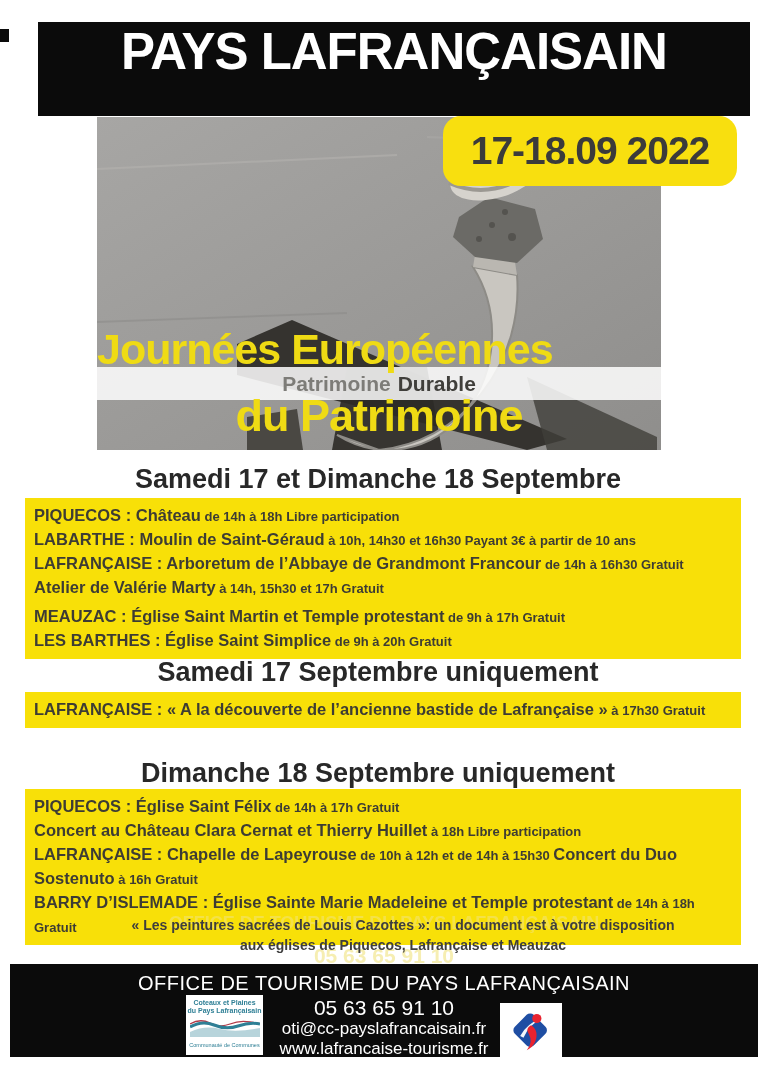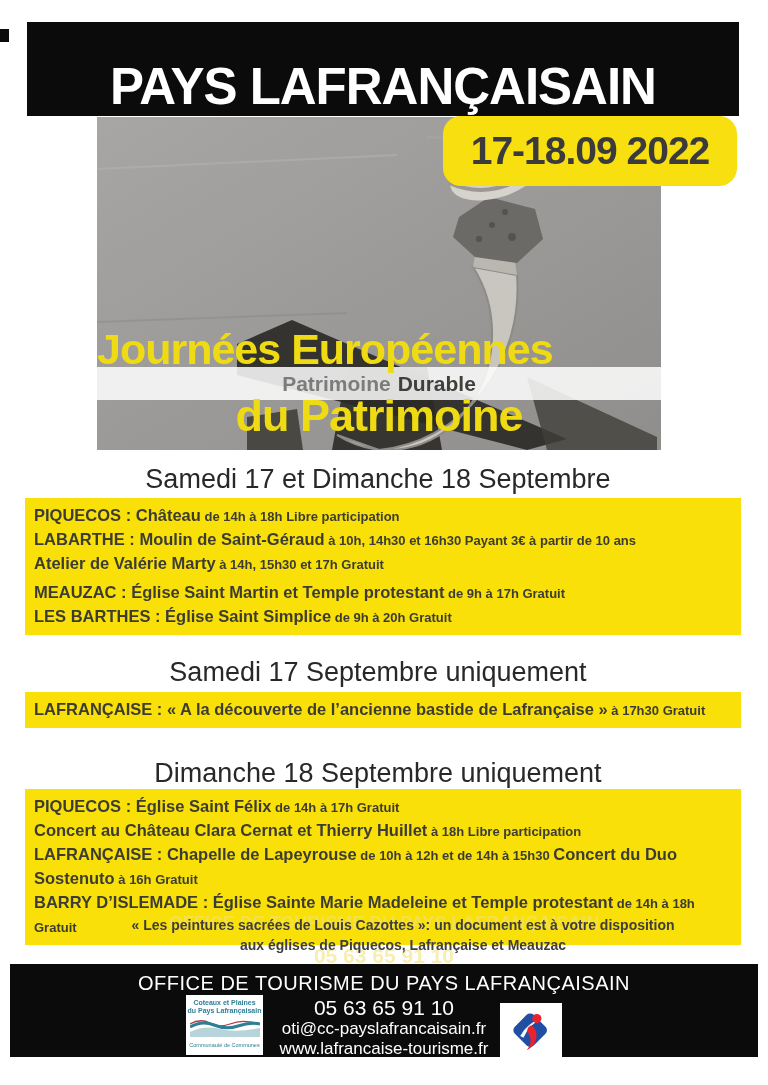--- a/index.html
+++ b/index.html
@@ -1,22 +1,22 @@
 <!DOCTYPE html>
 <html><head>
 <meta charset="utf-8">
 <style>
   html,body{margin:0;padding:0;background:#ffffff;}
   .page{position:relative;width:768px;height:1085px;background:#ffffff;overflow:hidden;
         font-family:"Liberation Sans", sans-serif;}
   .abs{position:absolute;}
 
   
-  .banner-top{left:27px;top:22px;width:712px;height:94px;background:#0b0b0b;
-              display:flex;align-items:flex-end;justify-content:center;}
+  .banner-top{left:38px;top:22px;width:712px;height:94px;background:#0b0b0b;
+              display:flex;align-items:flex-start;justify-content:center;}
   .banner-top span{color:#ffffff;font-size:51px;font-weight:bold;letter-spacing:-1px;white-space:nowrap;}
   .corner-sliver{left:0;top:29px;width:9px;height:13px;background:#0b0b0b;}
 
   
   .date-badge{left:443px;top:116px;width:294px;height:70px;background:#f8df0f;z-index:5;
               display:flex;align-items:center;justify-content:center;border-radius:18px;}
   .date-badge span{color:#3b3b3b;font-size:39px;font-weight:bold;letter-spacing:-1px;white-space:nowrap;}
 
   
   .hero{left:97px;top:117px;width:564px;height:333px;background:#9b9a98;overflow:hidden;}
@@ -24,21 +24,21 @@
   .hero-band{left:97px;top:367px;width:564px;height:33px;background:rgba(255,255,255,0.85);z-index:2;
              display:flex;align-items:center;justify-content:center;}
   .hero-band .w1{color:#7d7c78;font-size:21px;font-weight:bold;margin-right:7px;}
   .hero-band .w2{color:#403f3b;font-size:21px;font-weight:bold;}
   .hero-t1{left:97px;top:328px;width:564px;z-index:3;
            color:#efdb14;font-size:43px;font-weight:bold;letter-spacing:-1px;line-height:1;}
   .hero-t2{left:97px;top:393px;width:564px;text-align:center;z-index:3;
            color:#efdb14;font-size:45px;font-weight:bold;letter-spacing:-1px;line-height:1;}
 
   
-  .sec-h{left:0;width:756px;text-align:center;color:#282828;font-size:27px;font-weight:normal;line-height:32px;}
+  .sec-h{left:0;width:756px;text-align:center;color:#282828;font-size:27px;font-weight:bold;line-height:32px;}
   .h1{top:463px;} .h2{top:656px;} .h3{top:757px;}
 
   
   .block{left:25px;width:699px;background:#f8e008;padding:6px 8px 6px 9px;}
   .b1{top:498px;} .b2{top:692px;} .b3{top:789px;}
   .ev{margin:0;line-height:23px;color:#3d3c34;}
   .ev.gap{margin-top:5px;}
   .ev .lg{font-size:16.5px;font-weight:bold;}
   .ev .sm{font-size:13px;font-weight:bold;}
 
@@ -119,20 +119,21 @@
   <div class="abs hero-band">
     <span class="w1">Patrimoine</span>
     <span class="w2">Durable</span>
   </div>
   <div class="abs hero-t2">du Patrimoine</div>
 
   <div class="abs sec-h h1">Samedi 17 et Dimanche 18 Septembre</div>
   <div class="abs block b1">
     <p class="ev"><span class="lg">PIQUECOS : Château</span><span class="sm"> de 14h à 18h Libre participation</span></p>
     <p class="ev"><span class="lg">LABARTHE : Moulin de Saint-Géraud</span><span class="sm"> à 10h, 14h30 et 16h30 Payant 3€ à partir de 10 ans</span></p>
+    <p class="ev"><span class="lg">LAFRANÇAISE : Arboretum de l’Abbaye de Grandmont Francour</span><span class="sm"> de 14h à 16h30 Gratuit</span></p>
     <p class="ev"><span class="lg">Atelier de Valérie Marty</span><span class="sm"> à 14h, 15h30 et 17h Gratuit</span></p>
     <p class="ev gap"><span class="lg">MEAUZAC : Église Saint Martin et Temple protestant</span><span class="sm"> de 9h à 17h Gratuit</span></p>
     <p class="ev"><span class="lg">LES BARTHES : Église Saint Simplice</span><span class="sm"> de 9h à 20h Gratuit</span></p>
   </div>
 
   <div class="abs sec-h h2">Samedi 17 Septembre uniquement</div>
   <div class="abs block b2">
     <p class="ev"><span class="lg">LAFRANÇAISE : « A la découverte de l’ancienne bastide de Lafrançaise »</span><span class="sm"> à 17h30 Gratuit</span></p>
   </div>
 

